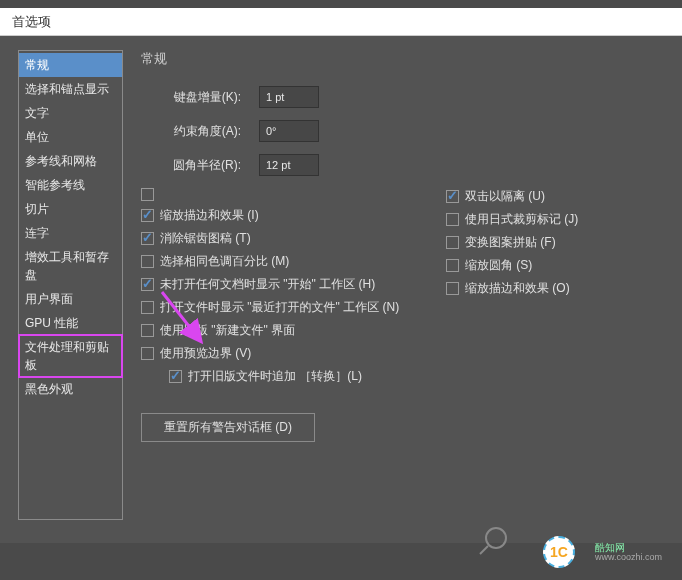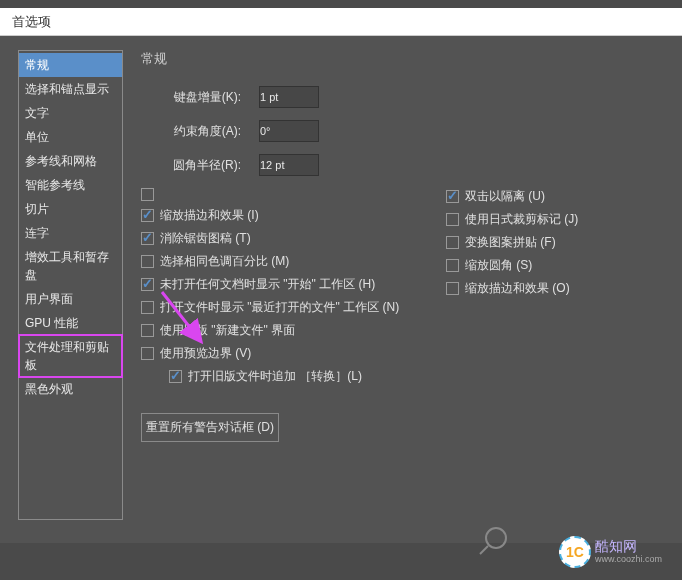--- a/index.html
+++ b/index.html
@@ -8,34 +8,34 @@
 .titlebar{height:28px;background:#fff;padding:5px 12px;font-size:13px;color:#333;border-bottom:1px solid #ccc}
 .content{height:507px;background:#535353;padding:14px 18px 18px 18px;display:flex}
 .sidebar{width:105px;border:1px solid #8a8a8a;padding:2px 0;height:470px}
 .sidebar-item{padding:3px 6px;font-size:12px;color:#e8e8e8;cursor:pointer;line-height:1.5}
 .sidebar-item.active{background:#5a8fc9;color:#fff}
 .sidebar-item.highlighted{outline:2px solid #d946ef;outline-offset:-1px}
 .main{flex:1;padding:0 0 0 18px}
 .panel-title{font-size:13px;color:#ccc;margin-bottom:18px}
 .row{display:flex;align-items:center;margin-bottom:12px}
 .row label{width:100px;text-align:right;font-size:12px;color:#e0e0e0;margin-right:18px}
-.row input[type=text]{width:60px;height:22px;background:#474747;border:1px solid #333;color:#e8e8e8;font-size:11px;padding:0 0}
+.row input[type=text]{width:60px;height:22px;background:#474747;border:1px solid #333;color:#e8e8e8;font-size:11px;padding:0 6px}
 .checks{margin-top:8px}
 .check-cols{display:flex}
 .col-l{width:305px}
 .col-r{flex:1}
 .check{display:flex;align-items:center;margin-bottom:6px;font-size:12px;color:#e0e0e0}
 .check input{width:13px;height:13px;margin-right:6px;appearance:none;border:1px solid #999;background:#535353;position:relative;cursor:pointer}
 .check input:checked::after{content:"✓";position:absolute;top:-3px;left:0;color:#5a8fc9;font-size:13px;font-weight:bold}
-.btn{margin-top:22px;padding:5px 4px;background:#535353;border:1px solid #8a8a8a;color:#e0e0e0;font-size:12px;cursor:pointer}
+.btn{margin-top:22px;padding:5px 22px;background:#535353;border:1px solid #8a8a8a;color:#e0e0e0;font-size:12px;cursor:pointer}
 .arrow{position:absolute;top:292px;left:162px;pointer-events:none}
 .arrow svg{overflow:visible}
-.watermark{position:absolute;bottom:12px;right:20px;display:flex;align-items:center;gap:4px}
+.watermark{position:absolute;bottom:12px;right:20px;display:flex;align-items:center;gap:20px}
 .wm-badge{width:32px;height:32px;border-radius:50%;background:#fff;border:2px dashed #4ab0e0;display:flex;align-items:center;justify-content:center;font-weight:bold;color:#f5a623;font-size:14px}
-.wm-text{color:#c4b5fd;font-size:14px}
+.wm-text{color:#86efac;font-size:10px}
 .wm-sub{color:#aaa;font-size:9px}
 .wm-stack{display:flex;flex-direction:column;line-height:1.1}
 .search-handle{position:absolute;bottom:24px;left:478px;width:30px;height:30px}
 .search-handle svg{stroke:#888;stroke-width:2;fill:none}
 </style>
 </head>
 <body>
 
 <div class="window">
   <div class="titlebar">首选项</div>

